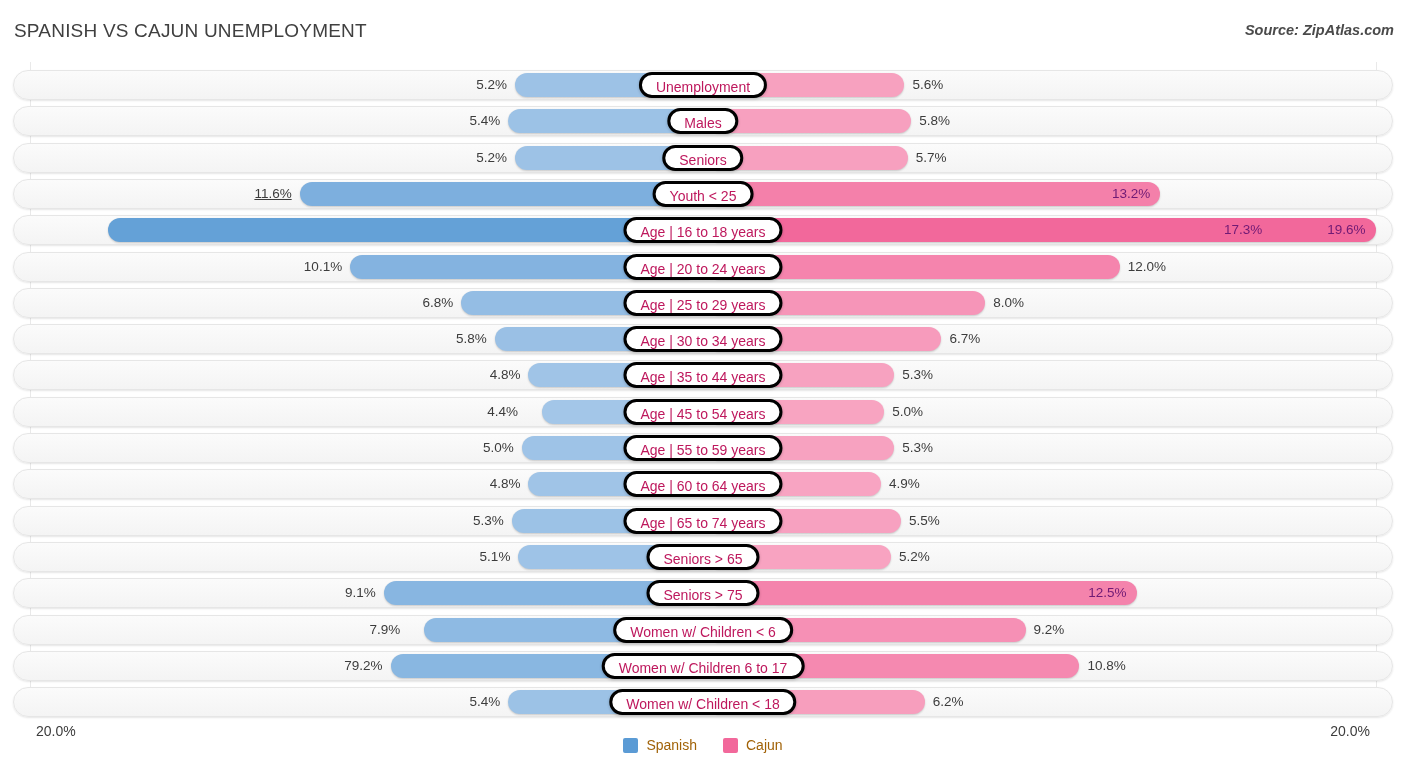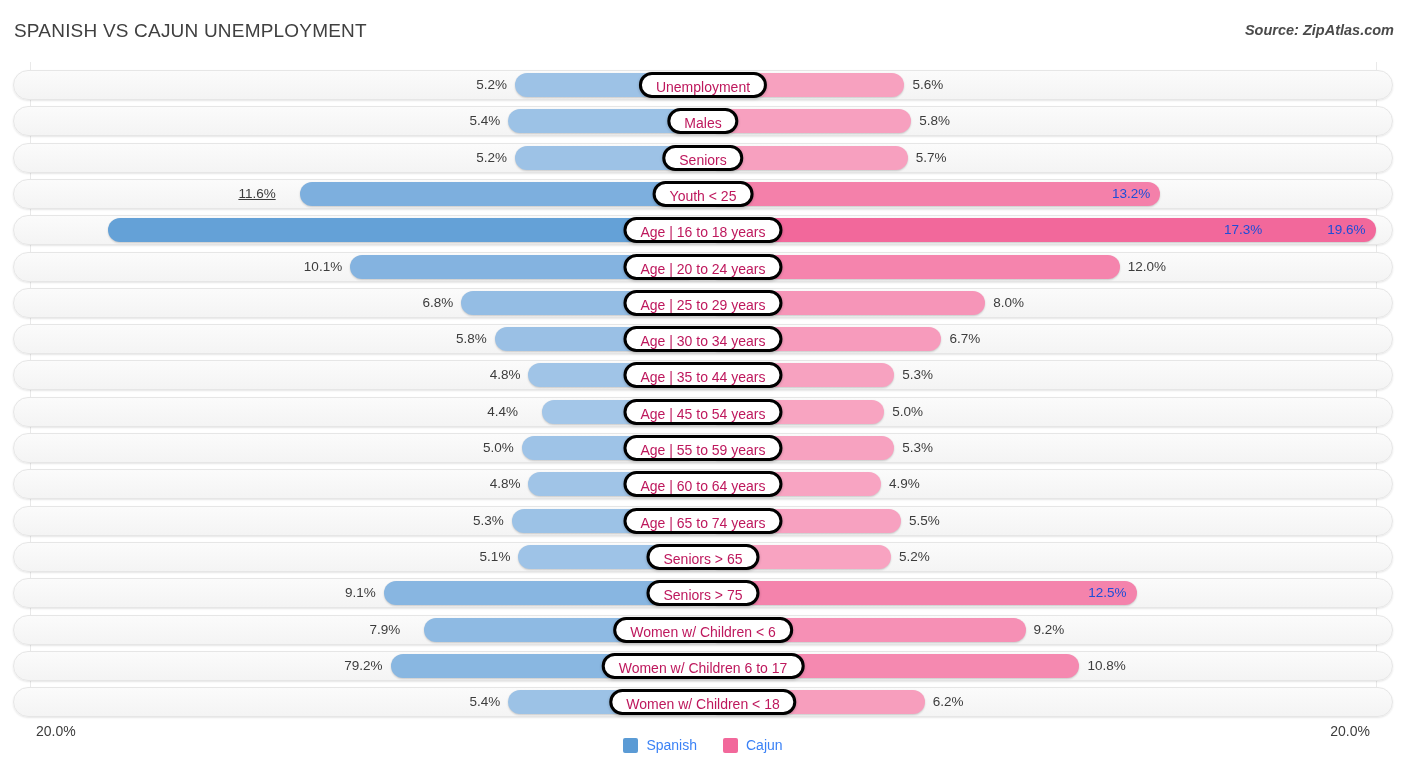--- a/index.html
+++ b/index.html
@@ -56,21 +56,21 @@
     border-radius:0 12px 12px 0;
     left:703px;
   }
 
   .val{
     position:absolute;top:0;height:30px;line-height:30px;
     font-size:13.5px;color:#3c3c3c;white-space:nowrap;
   }
   .val.left{right:703px;padding-right:0;text-align:right;}
   .val.right{left:703px;text-align:left;}
-  .val.inside{color:#1d4ed8;}
+  .val.inside{color:#701a75;}
 
   .cat{
     position:absolute;left:50%;top:2px;
     transform:translateX(-50%);
     height:26px;line-height:25px;
     padding:0 14px;
     background:#ffffff;
     border:3px solid #000000;
     border-radius:13px;
     font-size:14px;color:#be185d;
@@ -82,21 +82,21 @@
   
   #footer{position:absolute;left:0;top:715px;width:1406px;height:42px;}
   #axis-left{position:absolute;left:36px;top:8px;font-size:14px;color:#3c3c3c;}
   #axis-right{position:absolute;right:36px;top:8px;font-size:14px;color:#3c3c3c;}
   #legend{
     position:absolute;left:0;right:0;top:22px;
     display:flex;justify-content:center;align-items:center;gap:26px;
   }
   .legend-item{display:flex;align-items:center;gap:8px;}
   .legend-swatch{width:15px;height:15px;border-radius:2px;}
-  .legend-text{font-size:14px;color:#3b82f6;}
+  .legend-text{font-size:14px;color:#a16207;}
 </style>
 </head>
 <body>
 
 <div id="header">
   <div id="chart-title">SPANISH VS CAJUN UNEMPLOYMENT</div>
   <div id="source-label">Source: ZipAtlas.com</div>
 </div>
 
 <div id="plot">
@@ -124,21 +124,21 @@
         <div class="bar left" style="width: 174.98px; background: rgb(157, 194, 230);"></div>
         <div class="bar right" style="width: 191.805px; background: rgb(247, 160, 191);"></div>
         <div class="val left" style="margin-right: 0px; right: 885.98px; transform: none;">5.2%</div>
         <div class="val right" style="left: 902.805px;">5.7%</div>
         <div class="cat">Seniors</div>
       </div>
       <div class="row" style="top: 116.9px;">
         <div class="track"></div>
         <div class="bar left" style="width: 390.34px; background: rgb(125, 175, 222);"></div>
         <div class="bar right" style="width: 444.18px; background: rgb(244, 128, 170);"></div>
-        <div class="val left" style="margin-right: 16px; right: 1101.34px; transform: none; text-decoration: underline;">11.6%</div>
+        <div class="val left" style="margin-right: 0px; right: 1101.34px; transform: none; text-decoration: underline;">11.6%</div>
         <div class="val right inside" style="left: auto; right: 242.82px;">13.2%</div>
         <div class="cat">Youth &lt; 25</div>
       </div>
       <div class="row" style="top: 153.2px;">
         <div class="track"></div>
         <div class="bar left" style="width: 582.145px; background: rgb(100, 161, 215);"></div>
         <div class="bar right" style="width: 659.54px; background: rgb(242, 104, 155);"></div>
         <div class="val left inside" style="margin-right: 0px; right: 130.855px; transform: none;">17.3%</div>
         <div class="val right inside" style="left: auto; right: 27.46px;">19.6%</div>
         <div class="cat">Age | 16 to 18 years</div>

